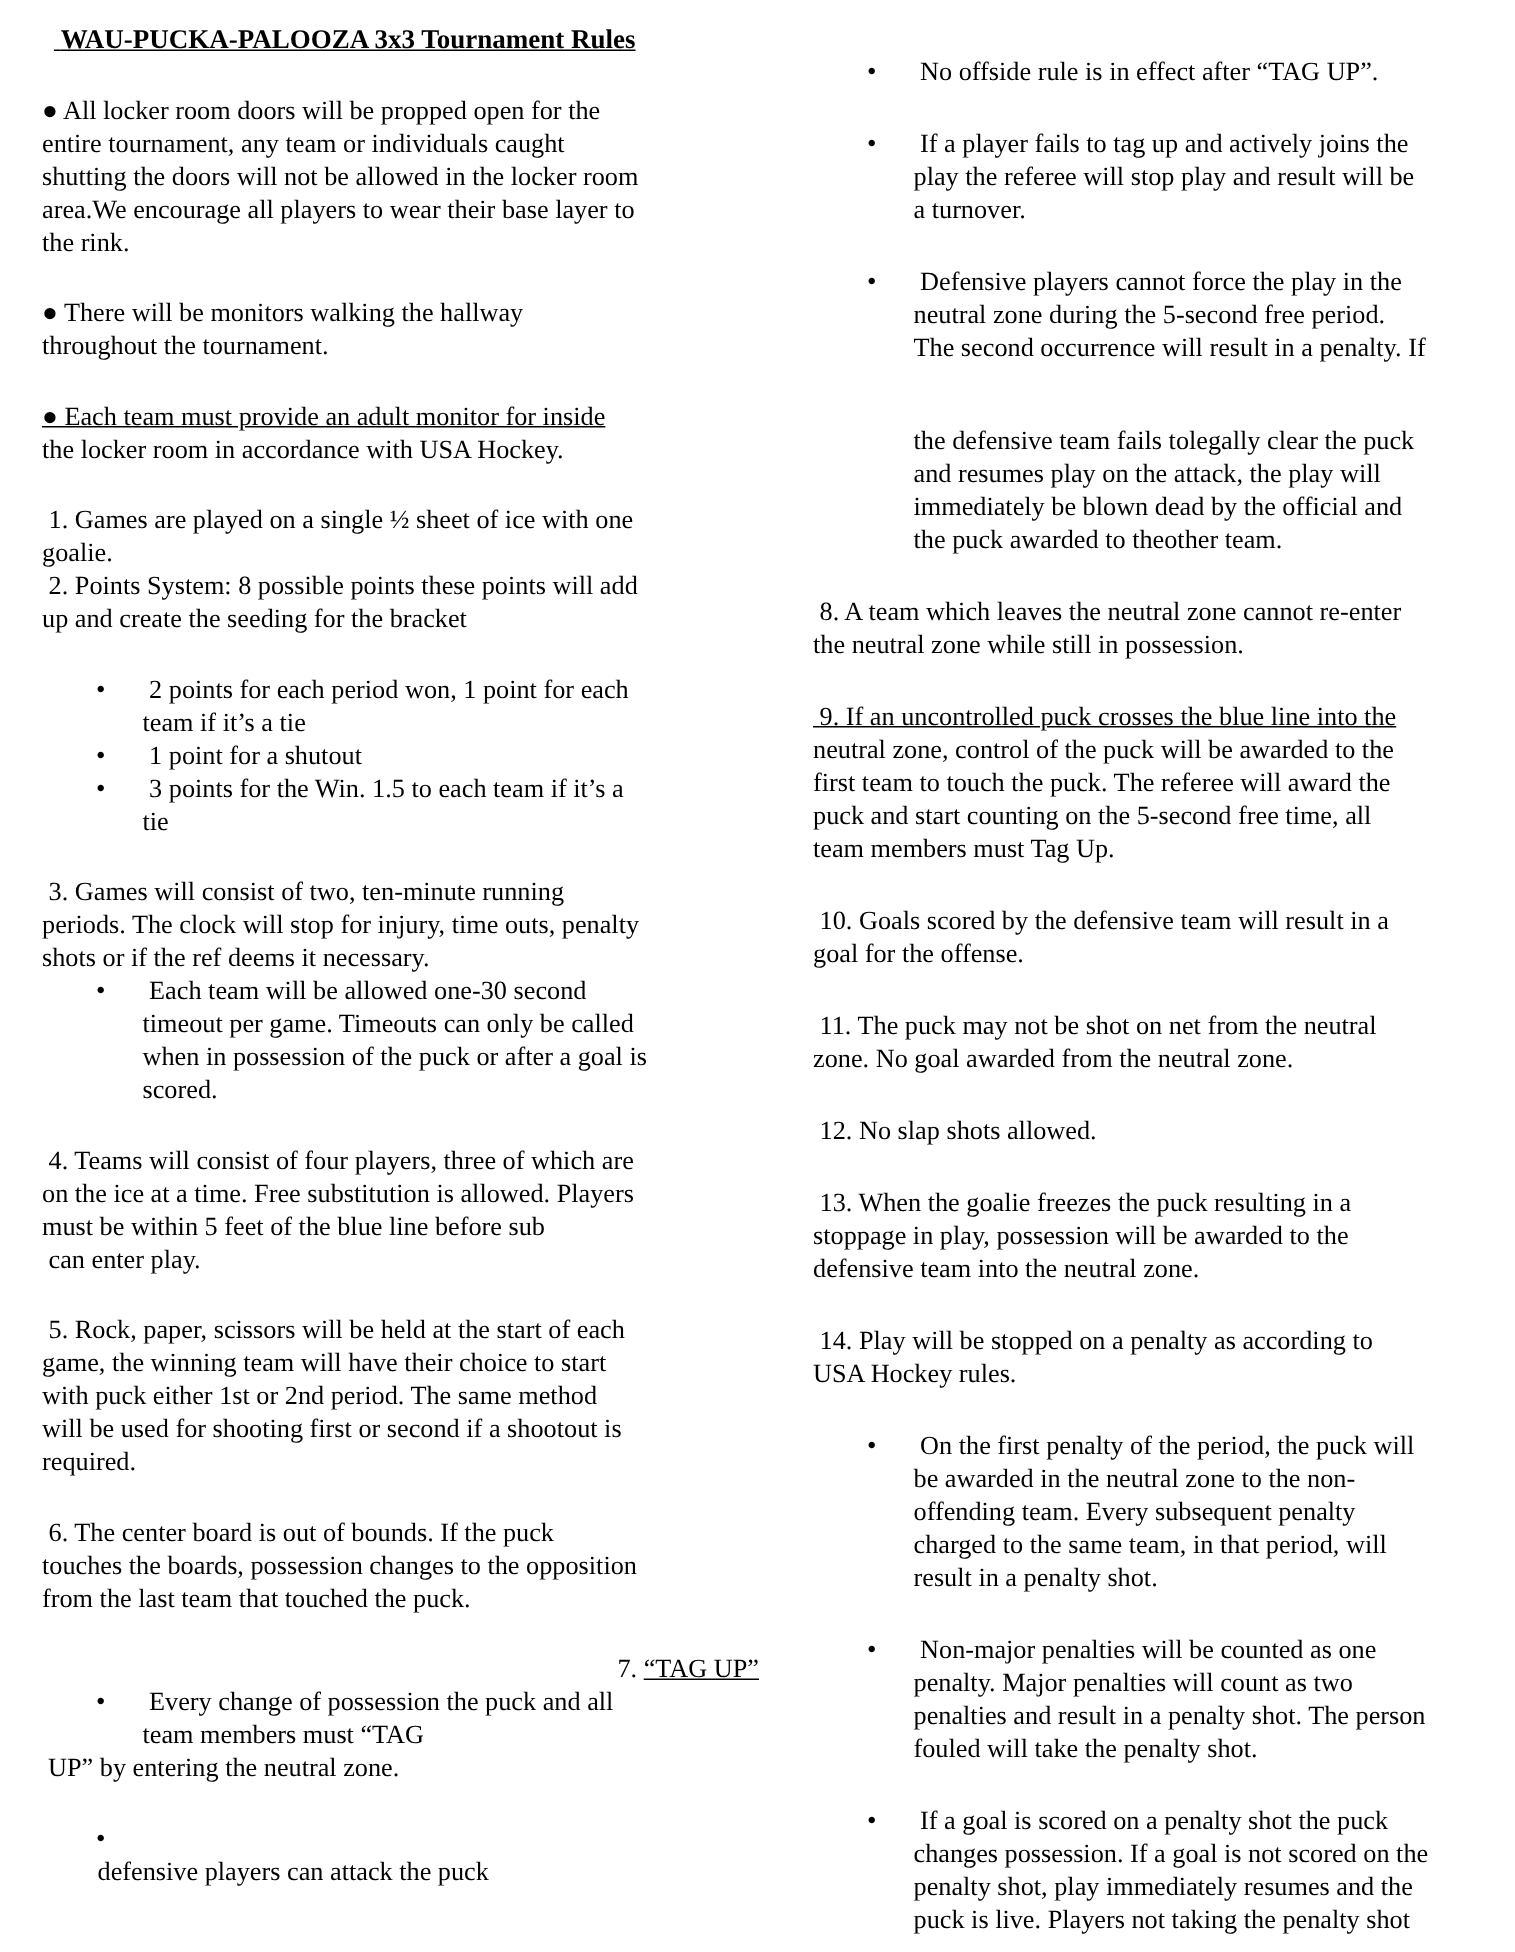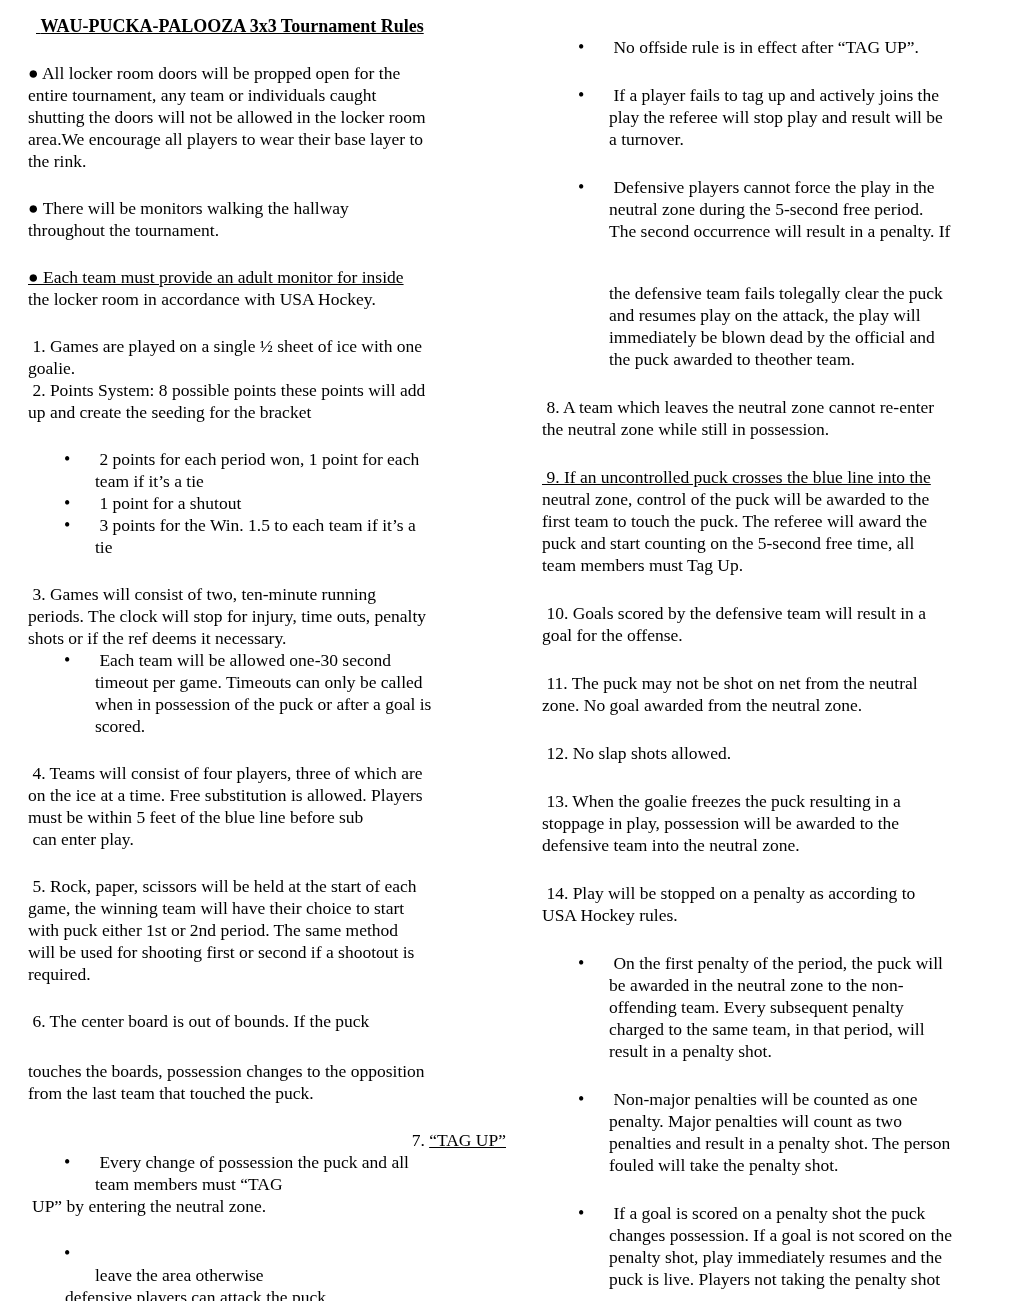--- a/index.html
+++ b/index.html
@@ -84,32 +84,31 @@
       </div>
       <div class="block">
         <div class="line" style="padding-left: 0px;"><span> 5. Rock, paper, scissors will be held at the start of each</span></div>
         <div class="line" style="padding-left: 0px;"><span>game, the winning team will have their choice to start</span></div>
         <div class="line" style="padding-left: 0px;"><span>with puck either 1st or 2nd period. The same method</span></div>
         <div class="line" style="padding-left: 0px;"><span>will be used for shooting first or second if a shootout is</span></div>
         <div class="line" style="padding-left: 0px;"><span>required.</span></div>
       </div>
       <div class="block">
         <div class="line" style="padding-left: 0px;"><span> 6. The center board is out of bounds. If the puck</span></div>
-        <div class="line" style="padding-left: 0px; margin-top: 28px;"><span>touches the boards, possession changes to the opposition</span></div>
+        <div class="line" style="padding-left: 0px;"><span>touches the boards, possession changes to the opposition</span></div>
         <div class="line" style="padding-left: 0px;"><span>from the last team that touched the puck.</span></div>
       </div>
       <div class="block">
         <div class="line" style="padding-left: 4px; text-align: right;"><span>7. </span><span class="u">“TAG UP”</span></div>
         <div class="line" style="padding-left: 67px;"><span class="marker">•</span><span> Every change of possession the puck and all</span></div>
         <div class="line" style="padding-left: 67px;"><span>team members must “TAG</span></div>
         <div class="line" style="padding-left: 4px;"><span>UP” by entering the neutral zone.</span></div>
       </div>
       <div class="block">
         <div class="line" style="padding-left: 67px;"><span class="marker">•</span></div>
-        <div class="line" style="padding-left: 67px;"><span>leave the area otherwise</span></div>
         <div class="line" style="padding-left: 37px;"><span>defensive players can attack the puck</span></div>
       </div>
     </div>
   <div class="col col-right">
       <div class="block">
         <div class="line" style="padding-left: 67px;"><span class="marker">•</span><span> No offside rule is in effect after “TAG UP”.</span></div>
       </div>
       <div class="block">
         <div class="line" style="padding-left: 67px;"><span class="marker">•</span><span> If a player fails to tag up and actively joins the</span></div>
         <div class="line" style="padding-left: 67px;"><span>play the referee will stop play and result will be</span></div>

